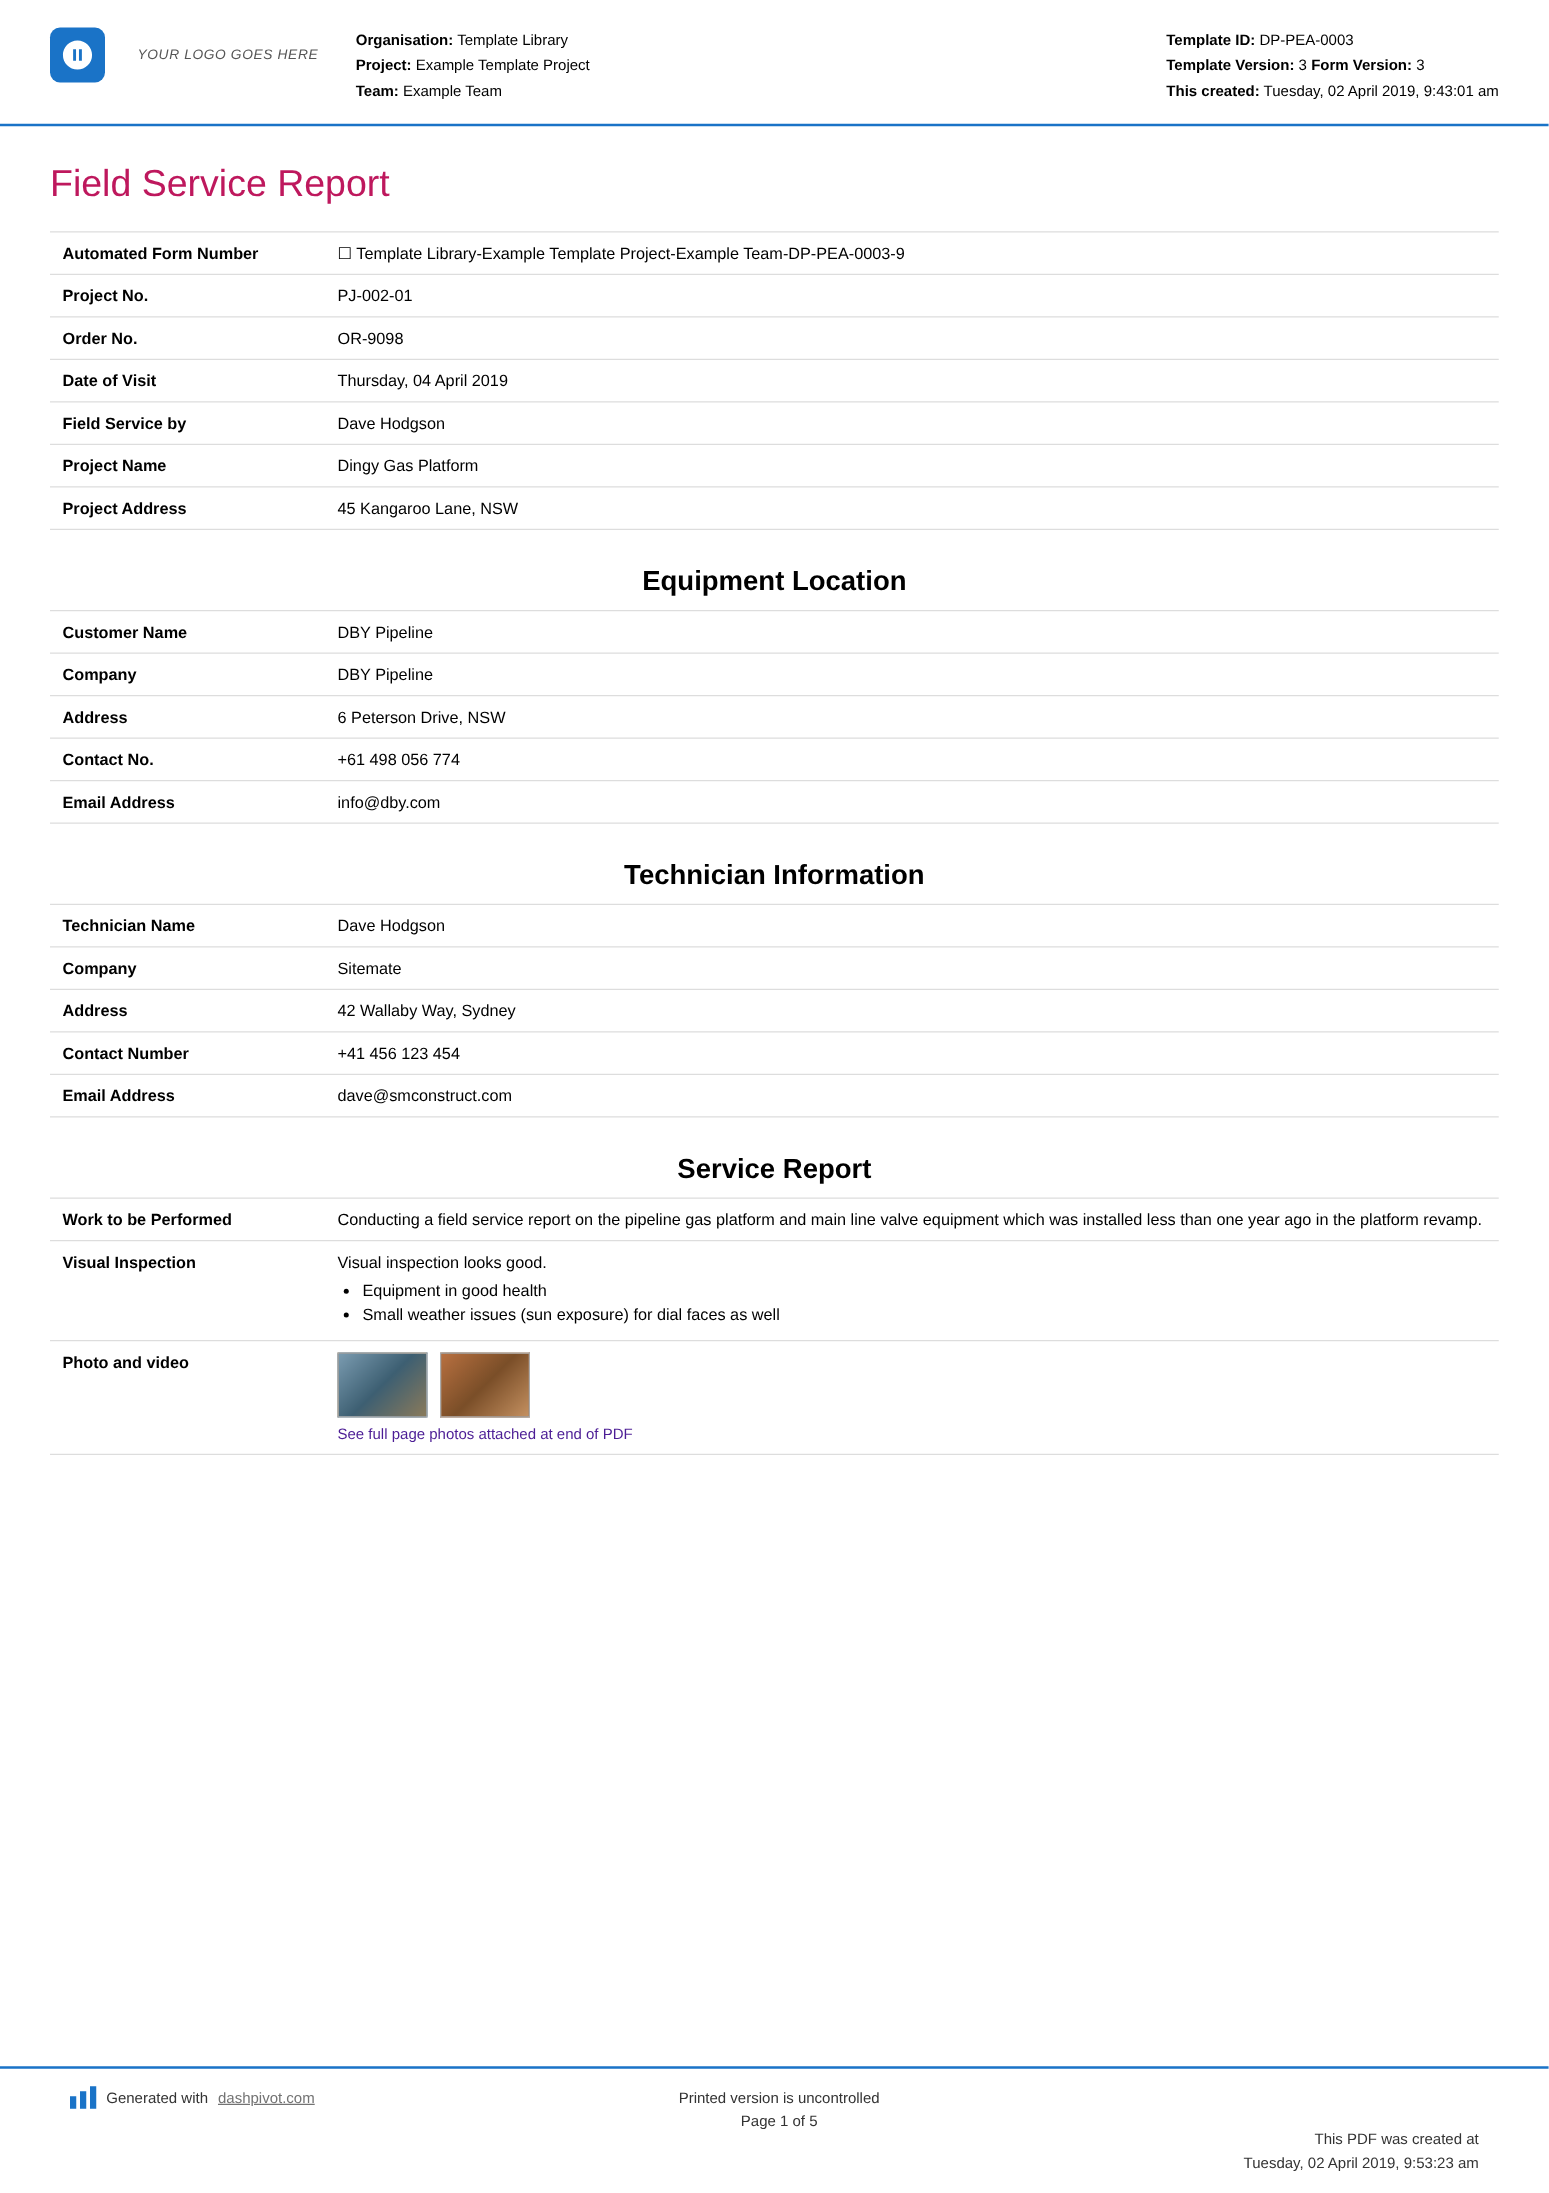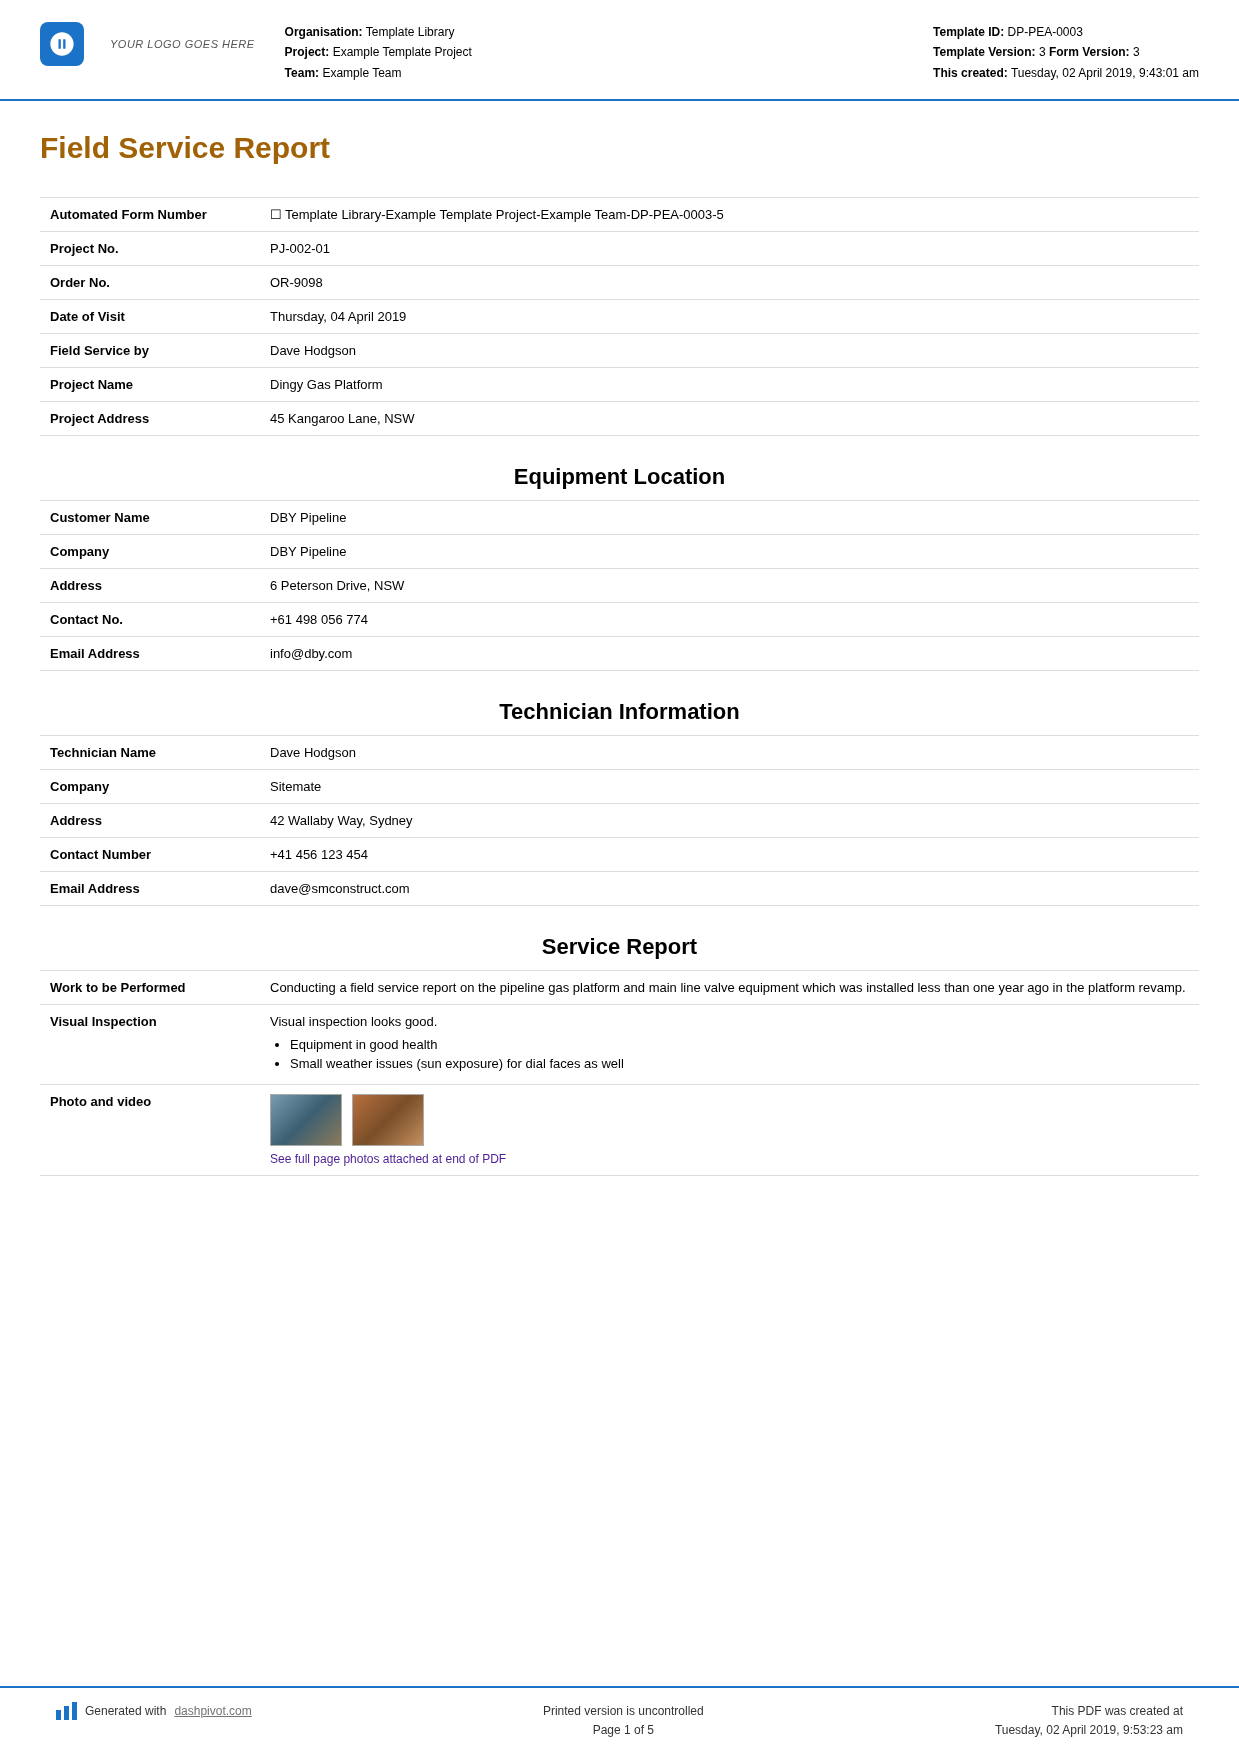--- a/index.html
+++ b/index.html
@@ -71,23 +71,23 @@
 
     
     .content {
       flex: 1;
       padding: 30px 40px 20px 40px;
     }
 
     
     .page-title {
       font-size: 30px;
-      font-weight: bold;
-      margin-bottom: 32px;
-      color: #a16207;
+      font-weight: normal;
+      margin-bottom: 20px;
+      color: #be185d;
     }
 
     
     .form-table {
       width: 100%;
       border-collapse: collapse;
       margin-bottom: 0;
     }
     .form-table tr {
       border-bottom: 1px solid #ddd;
@@ -183,20 +183,21 @@
       color: #737373;
       text-decoration: underline;
     }
     .footer-center {
       text-align: center;
       line-height: 1.6;
     }
     .footer-right {
       text-align: right;
       line-height: 1.6;
+      margin-top: 33px;
     }
   </style>
 </head>
 <body>
 
 <div class="page">
 
   <div class="header">
     <div class="logo-area">
       <div class="logo-icon">
@@ -240,21 +241,21 @@
   </div>
 
   <div class="content">
 
     <h1 class="page-title">Field Service Report</h1>
 
     <table class="form-table">
       <tbody id="main-fields-body">
       <tr>
     <td class="field-label">Automated Form Number</td>
-    <td class="field-value">☐ Template Library-Example Template Project-Example Team-DP-PEA-0003-5</td>
+    <td class="field-value">☐ Template Library-Example Template Project-Example Team-DP-PEA-0003-9</td>
   </tr>
           <tr>
     <td class="field-label">Project No.</td>
     <td class="field-value">PJ-002-01</td>
   </tr>
           <tr>
     <td class="field-label">Order No.</td>
     <td class="field-value">OR-9098</td>
   </tr>
           <tr>

